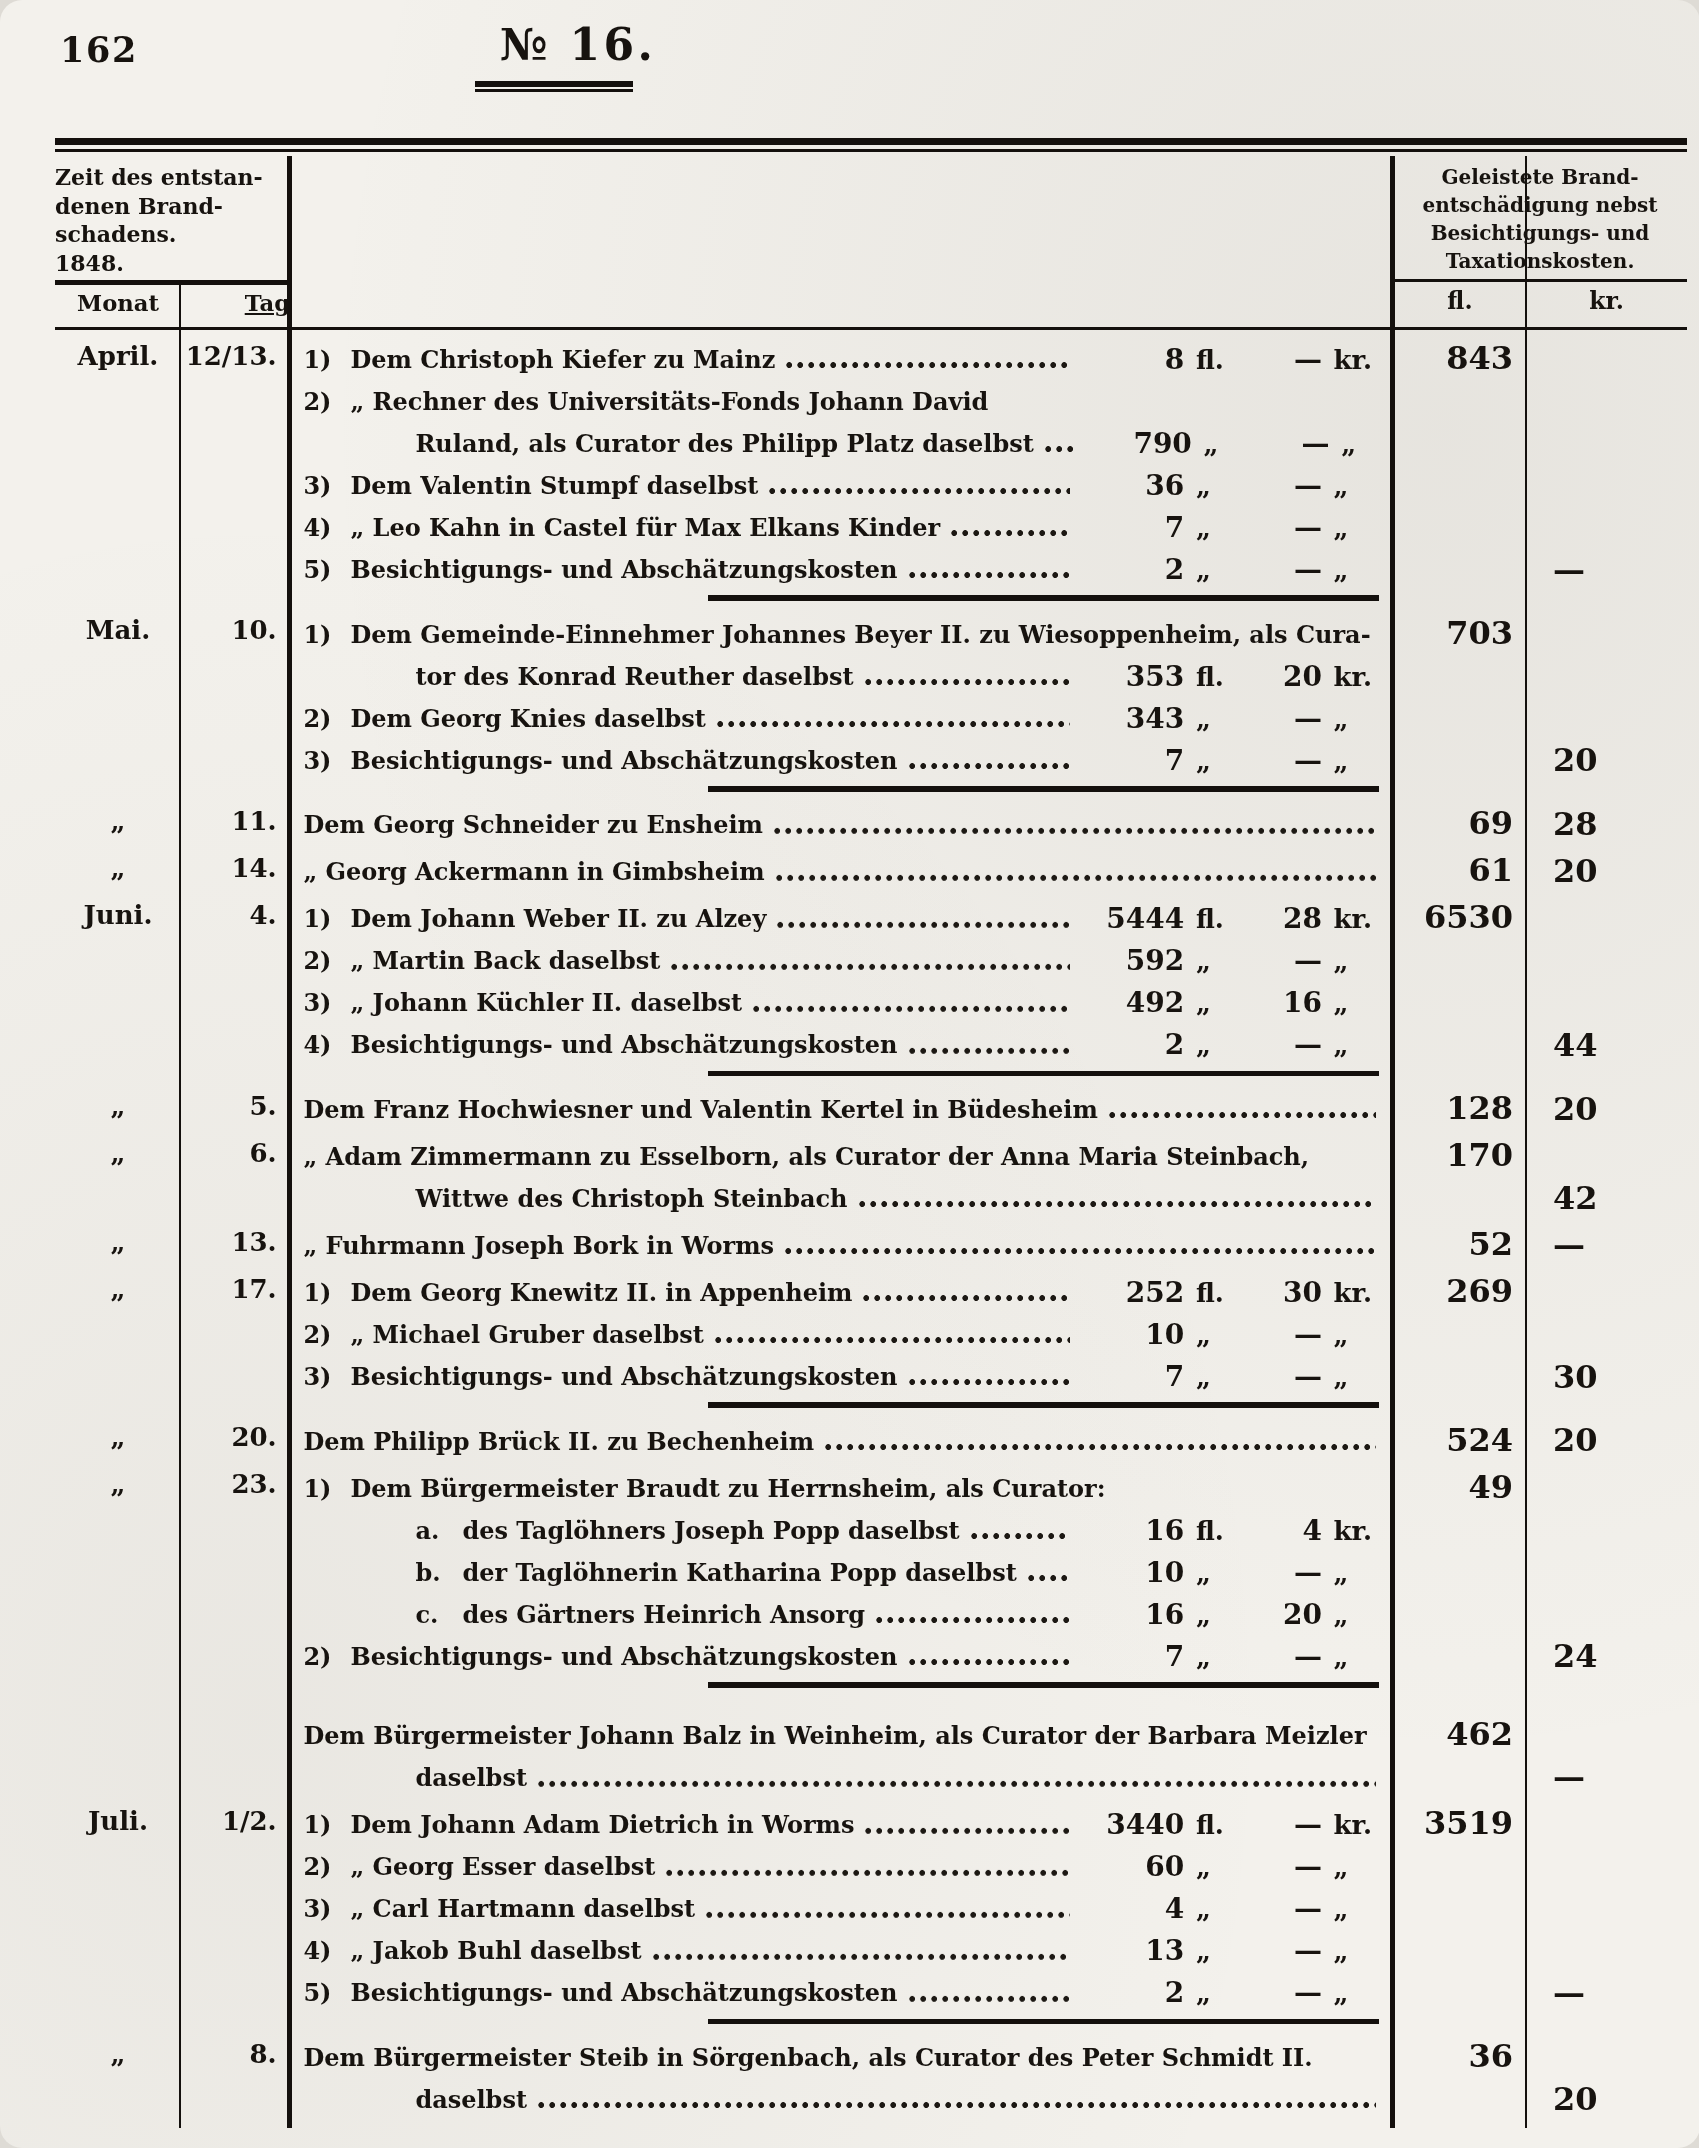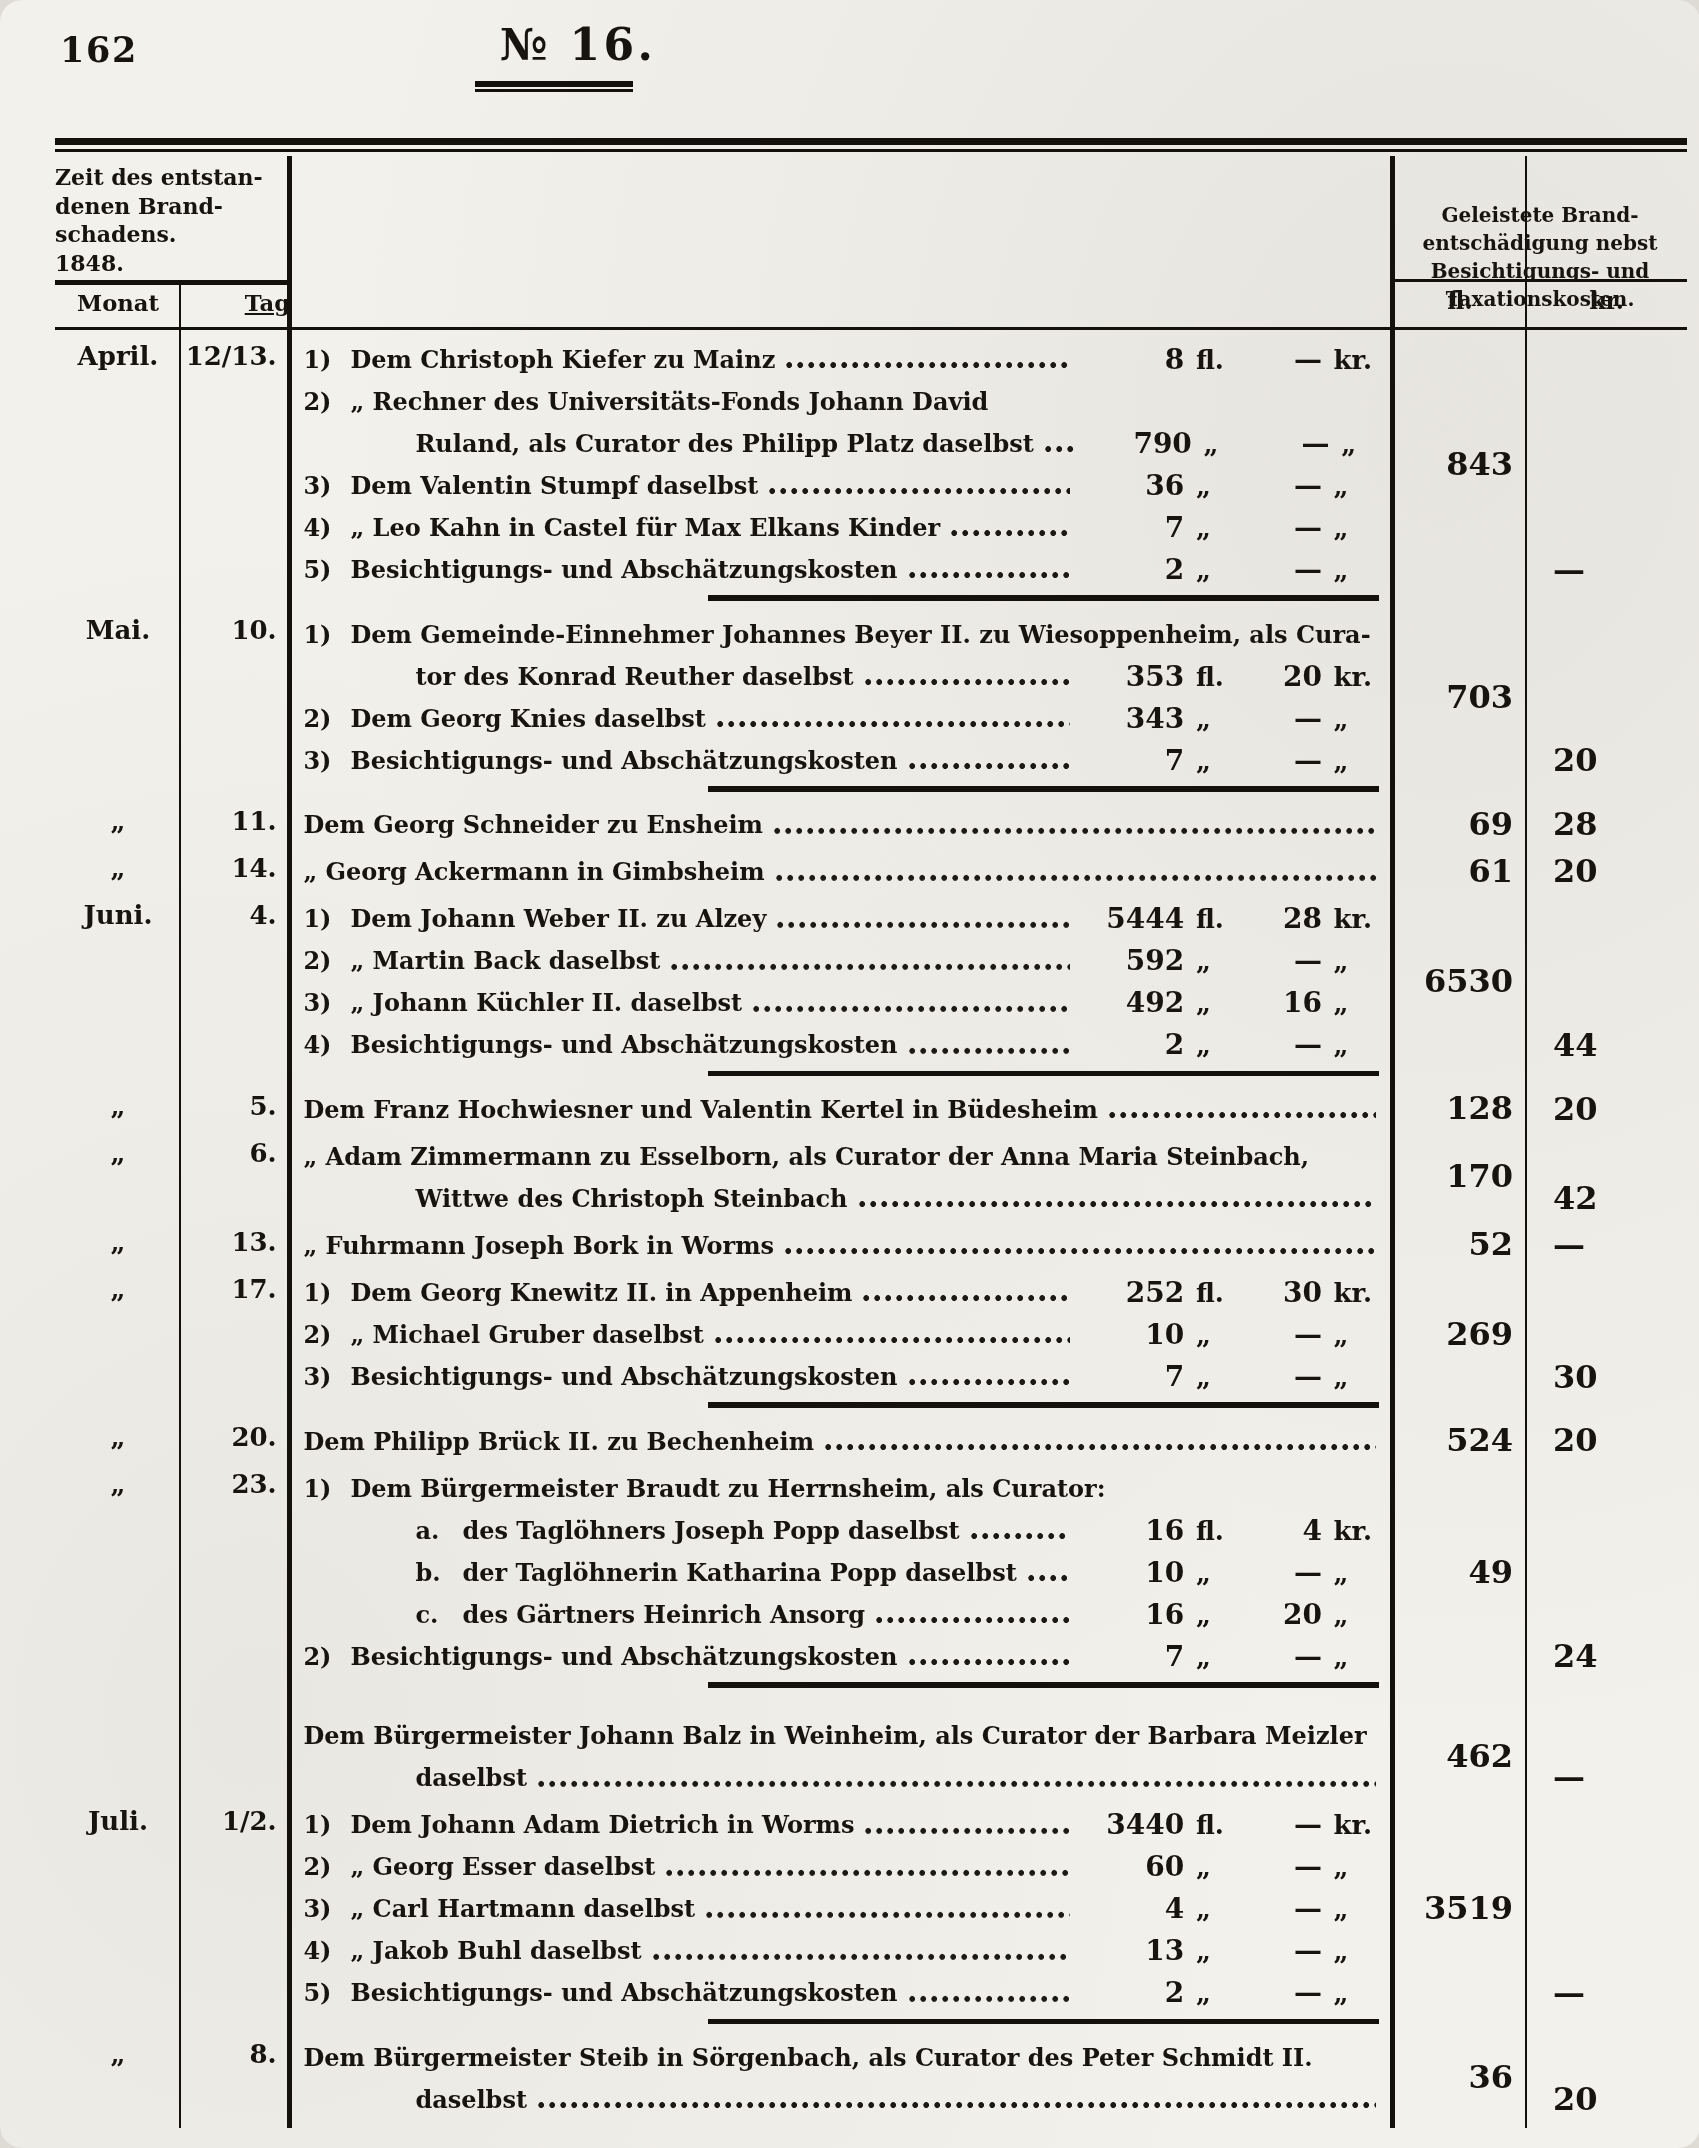--- a/index.html
+++ b/index.html
@@ -18,21 +18,21 @@
   .doc-title{position:absolute;left:494px;top:18.5px;width:168px;text-align:center;font-size:44px;letter-spacing:3.4px;}
   .title-rule{position:absolute;left:475px;top:81px;width:158px;}
   .title-rule i{display:block;background:#14100d;}
   .title-rule i:first-child{height:5.9px;margin-bottom:2.5px;}
   .title-rule i:last-child{height:2.5px;}
 
   .hbar{position:absolute;background:#14100d;}
   .vbar{position:absolute;background:#14100d;}
 
   .hdr-left{position:absolute;left:55px;top:163px;width:235px;font-size:22px;line-height:28.5px;}
-  .hdr-right{position:absolute;left:1393px;top:163px;width:294px;text-align:center;font-size:20px;line-height:28px;margin-top:38px;}
+  .hdr-right{position:absolute;left:1393px;top:163px;width:294px;text-align:center;font-size:20px;line-height:28px;}
   .hdr-monat-tag{position:absolute;left:55px;top:290px;width:235px;display:flex;font-size:22.7px;}
   .hdr-monat-tag .m{width:126px;text-align:center;}
   .hdr-monat-tag .t{width:109px;text-align:right;text-decoration:underline;}
   .hdr-flkr{position:absolute;left:1393px;top:287px;width:294px;display:flex;font-size:23.5px;}
   .hdr-flkr .f{width:134px;text-align:center;}
   .hdr-flkr .k{width:159px;text-align:center;}
 
   .tbody{position:absolute;left:55px;top:339px;width:1632px;}
   .block{display:flex;align-items:stretch;margin-bottom:5px;}
   .block.gap-before{margin-top:20px;}
@@ -44,21 +44,21 @@
   .line.indent{margin-left:112px;}
   .line .t{flex:0 0 auto;}
   .dots{flex:1 1 auto;min-width:34px;align-self:flex-end;height:11.7px;margin:0 10px 10px 10px;
     background-image:radial-gradient(circle at 4.2px 5.9px,#1c1813 2.5px,rgba(0,0,0,0) 3.2px);
     background-size:11px 11.7px;background-repeat:repeat-x;}
   .amt{width:104px;flex:0 0 auto;text-align:right;font-size:28px;}
   .u{width:52px;flex:0 0 auto;padding-left:11.7px;font-size:26px;}
   .ka{width:74px;flex:0 0 auto;text-align:right;font-size:28px;}
   .ku{width:52px;flex:0 0 auto;padding-left:11.7px;font-size:26px;}
   .blockrule{height:5.9px;background:#14100d;width:62%;margin:4.2px 6.7px 7.6px auto;}
-  .c-fl{width:134px;flex:0 0 auto;display:flex;flex-direction:column;justify-content:center;
+  .c-fl{width:134px;flex:0 0 auto;display:flex;flex-direction:column;justify-content:flex-start;
         text-align:right;padding-right:15px;box-sizing:border-box;font-size:32px;padding-bottom:3.4px;}
   .c-kr{width:159px;flex:0 0 auto;display:flex;flex-direction:column;justify-content:flex-end;
         text-align:left;padding-left:25px;box-sizing:border-box;font-size:32px;padding-bottom:3.4px;}
   .block.has-rule .c-fl,.block.has-rule .c-kr{padding-bottom:20px;}
 </style>
 </head>
 <body>
 
 <div class="page">
 

